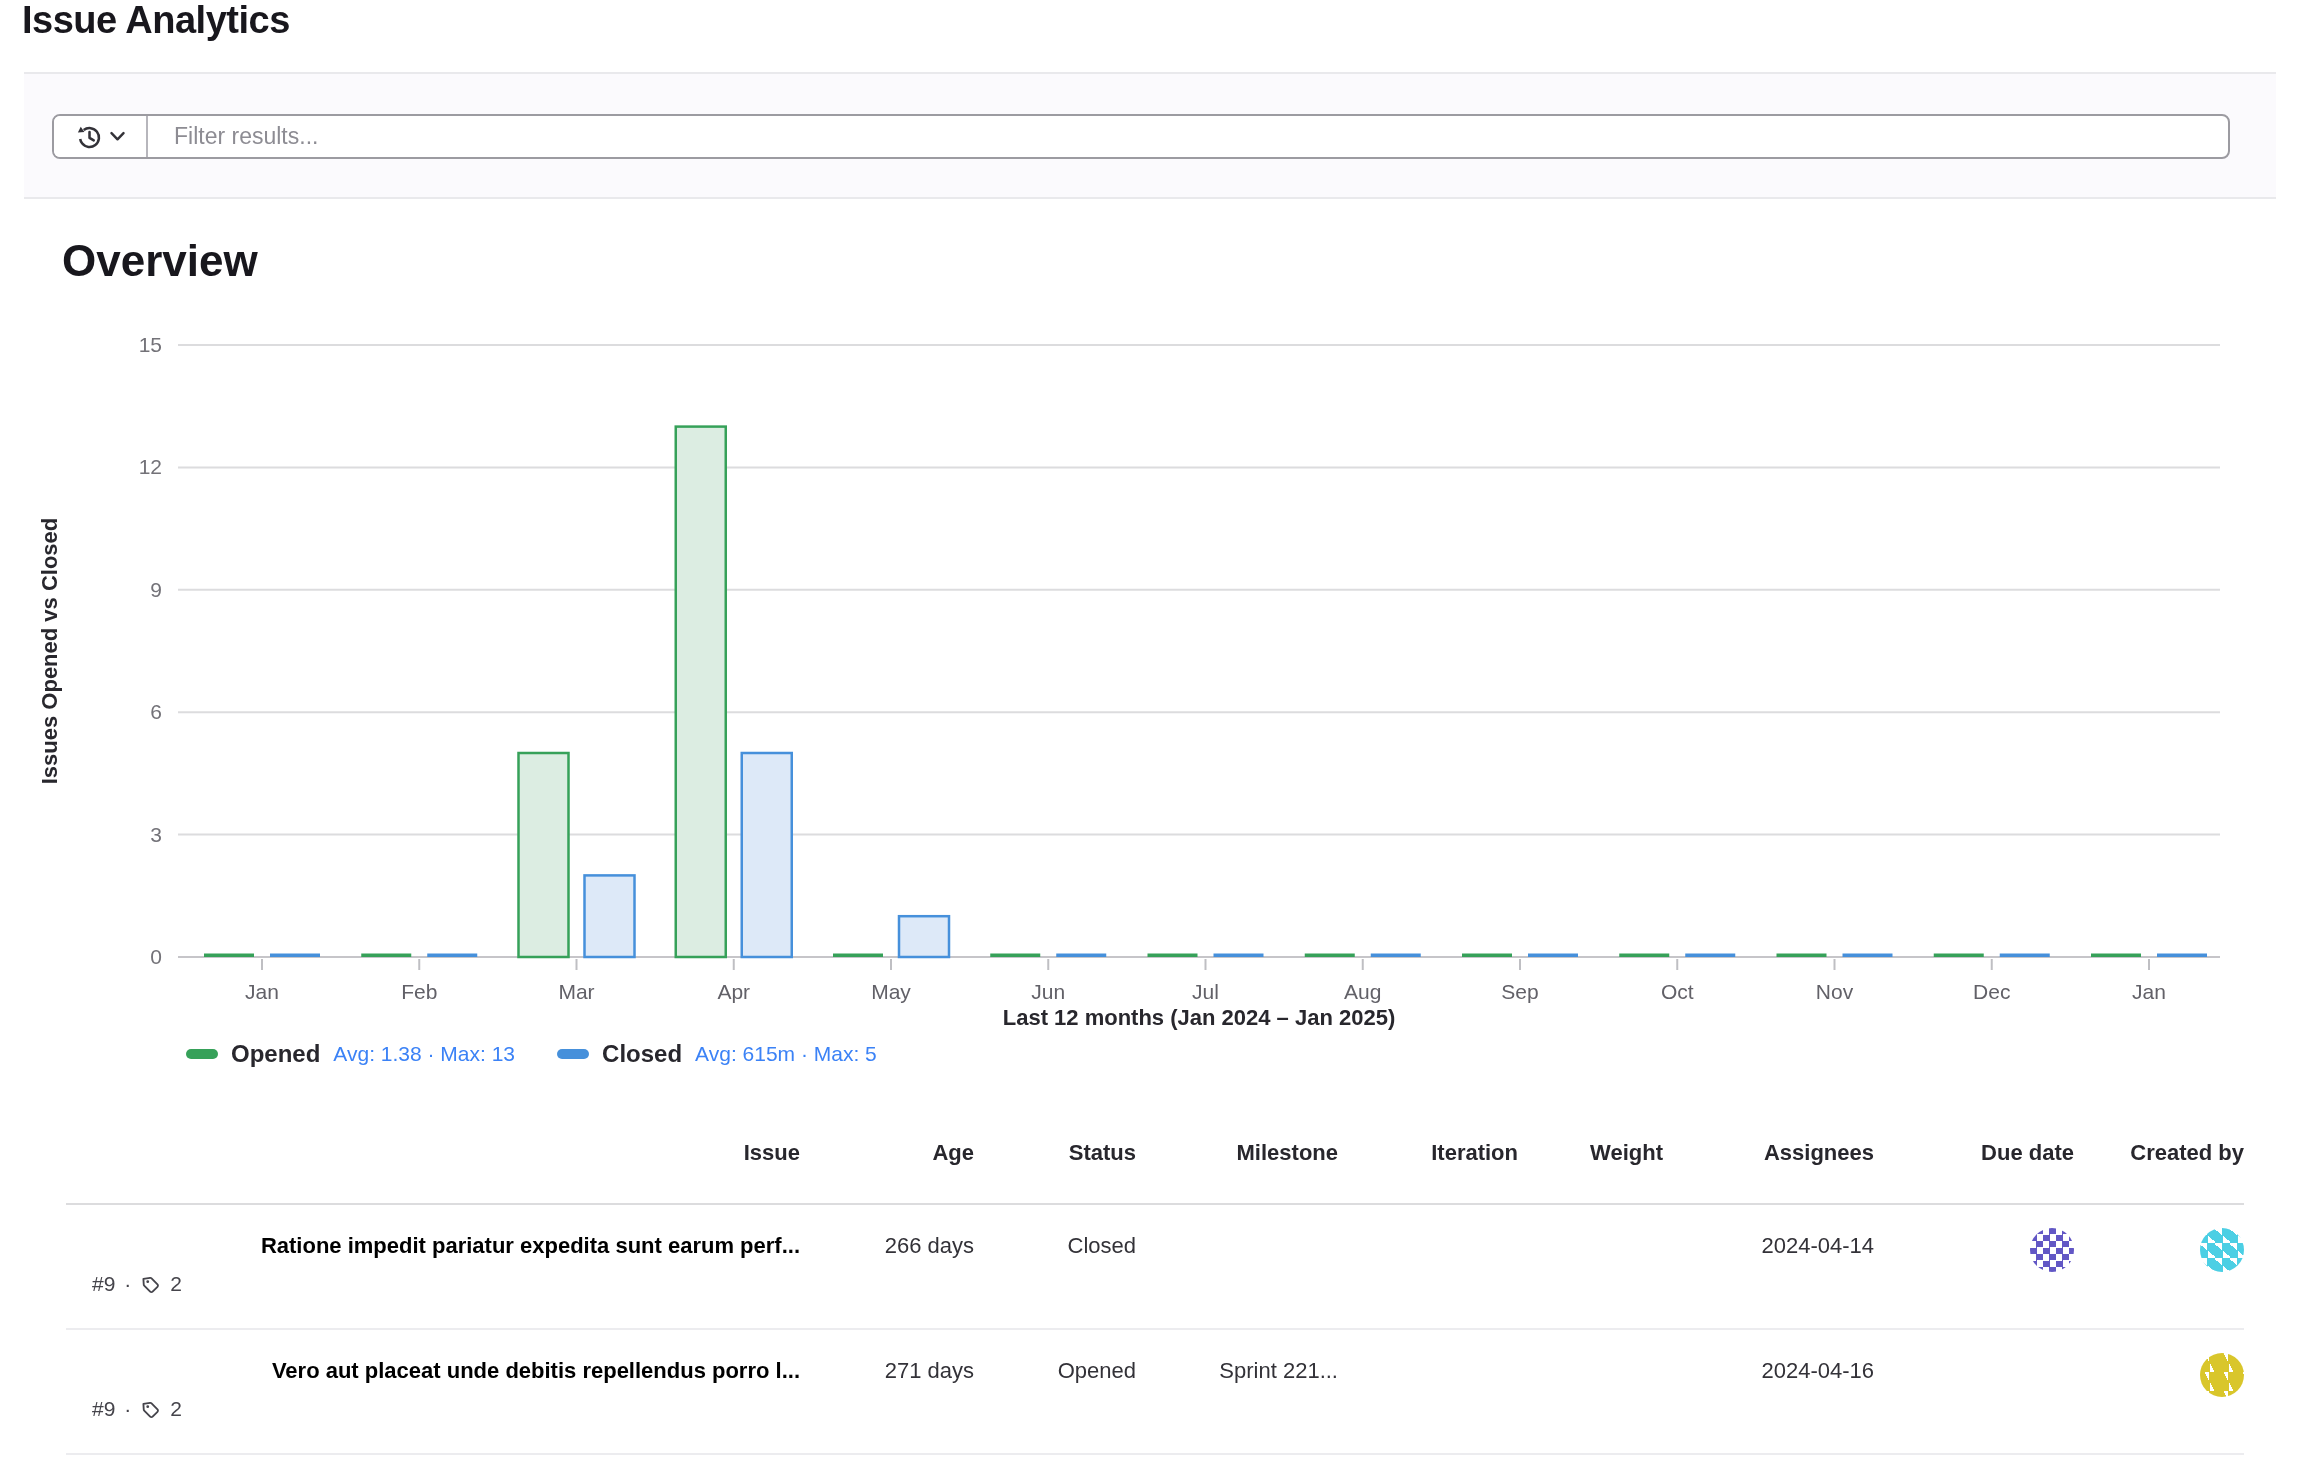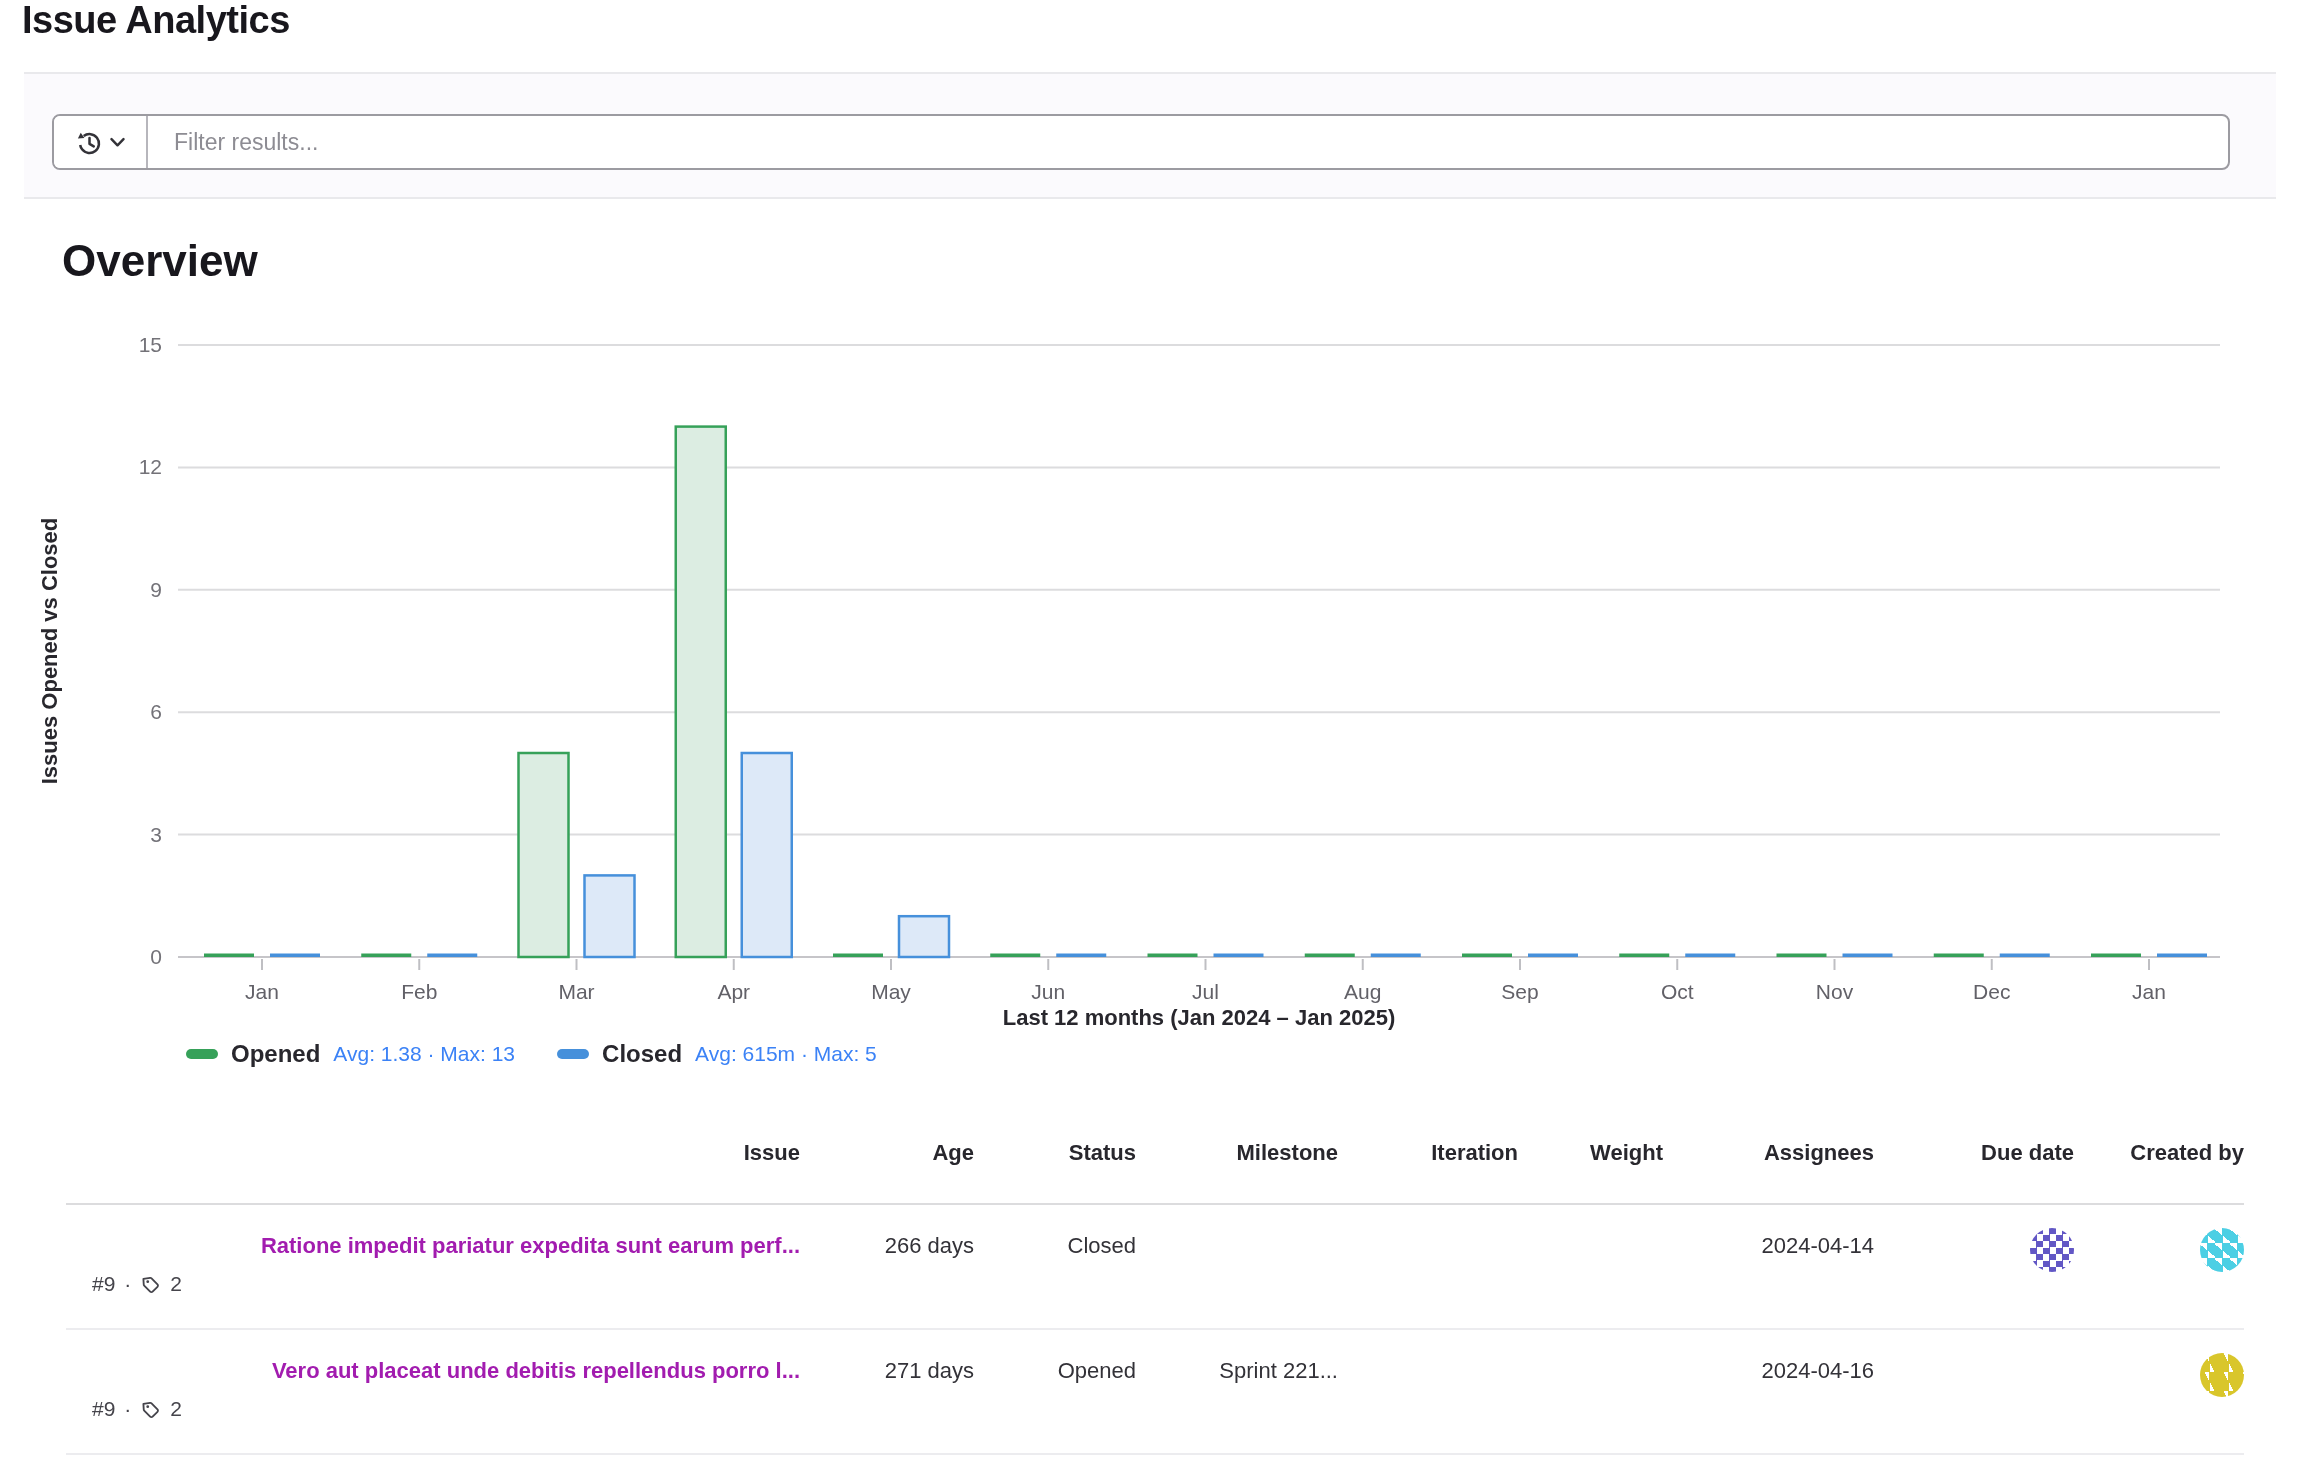--- a/index.html
+++ b/index.html
@@ -11,21 +11,21 @@
   .page-title{
     position:absolute;left:22px;top:-8px;margin:0;
     font-size:38px;font-weight:700;color:#18171d;letter-spacing:-.5px;line-height:56px;
   }
   
   .filter-band{
     position:absolute;left:24px;top:72px;width:2252px;height:127px;box-sizing:border-box;
     background:#fbfafd;border-top:2px solid #e9e9ec;border-bottom:2px solid #e9e9ec;
   }
   .filter-control{
-    position:absolute;left:28px;top:40px;right:46px;height:56px;box-sizing:border-box;
+    position:absolute;left:28px;top:40px;right:46px;height:45px;box-sizing:border-box;
     display:flex;background:#fff;border:2px solid #9c9ba1;border-radius:8px;
   }
   .history-btn{
     width:94px;flex:0 0 94px;background:#fff;border:none;border-right:2px solid #b7b6bc;
     border-radius:6px 0 0 6px;display:flex;align-items:center;justify-content:center;gap:8px;
     cursor:pointer;padding:0;
   }
   .filter-input{
     flex:1;border:none;outline:none;background:transparent;border-radius:0 6px 6px 0;
     font-family:"Liberation Sans",sans-serif;font-size:23px;color:#333238;padding:0 26px;
@@ -49,21 +49,21 @@
   .thead,.trow{
     display:grid;grid-template-columns:734px 174px 162px 202px 180px 145px 211px 200px 1fr;
     box-sizing:border-box;
     text-align:right;
   }
   .thead{height:77px;border-bottom:2px solid #dcdcde;}
   .th{padding:12px 0 0 26px;font-weight:700;font-size:22px;color:#28272d;}
   .trow{height:125px;border-bottom:2px solid #ececef;}
   .cell{padding:27px 0 0 26px;font-size:22px;color:#333238;line-height:28px;}
   .issue-title{
-    display:block;font-weight:700;font-size:22px;color:#a21caf;text-decoration:none;
+    display:block;font-weight:700;font-size:22px;color:#000000;text-decoration:none;
     white-space:nowrap;overflow:hidden;
   }
   .issue-meta{margin-top:10px;font-size:21px;color:#45444b;display:flex;align-items:center;gap:9px;}
   .avatar-cell{padding-top:23px;}
   .avatar{width:44px;height:44px;border-radius:50%;display:inline-block;background:#eee;}
 </style>
 </head>
 <body>
 
 <div>

